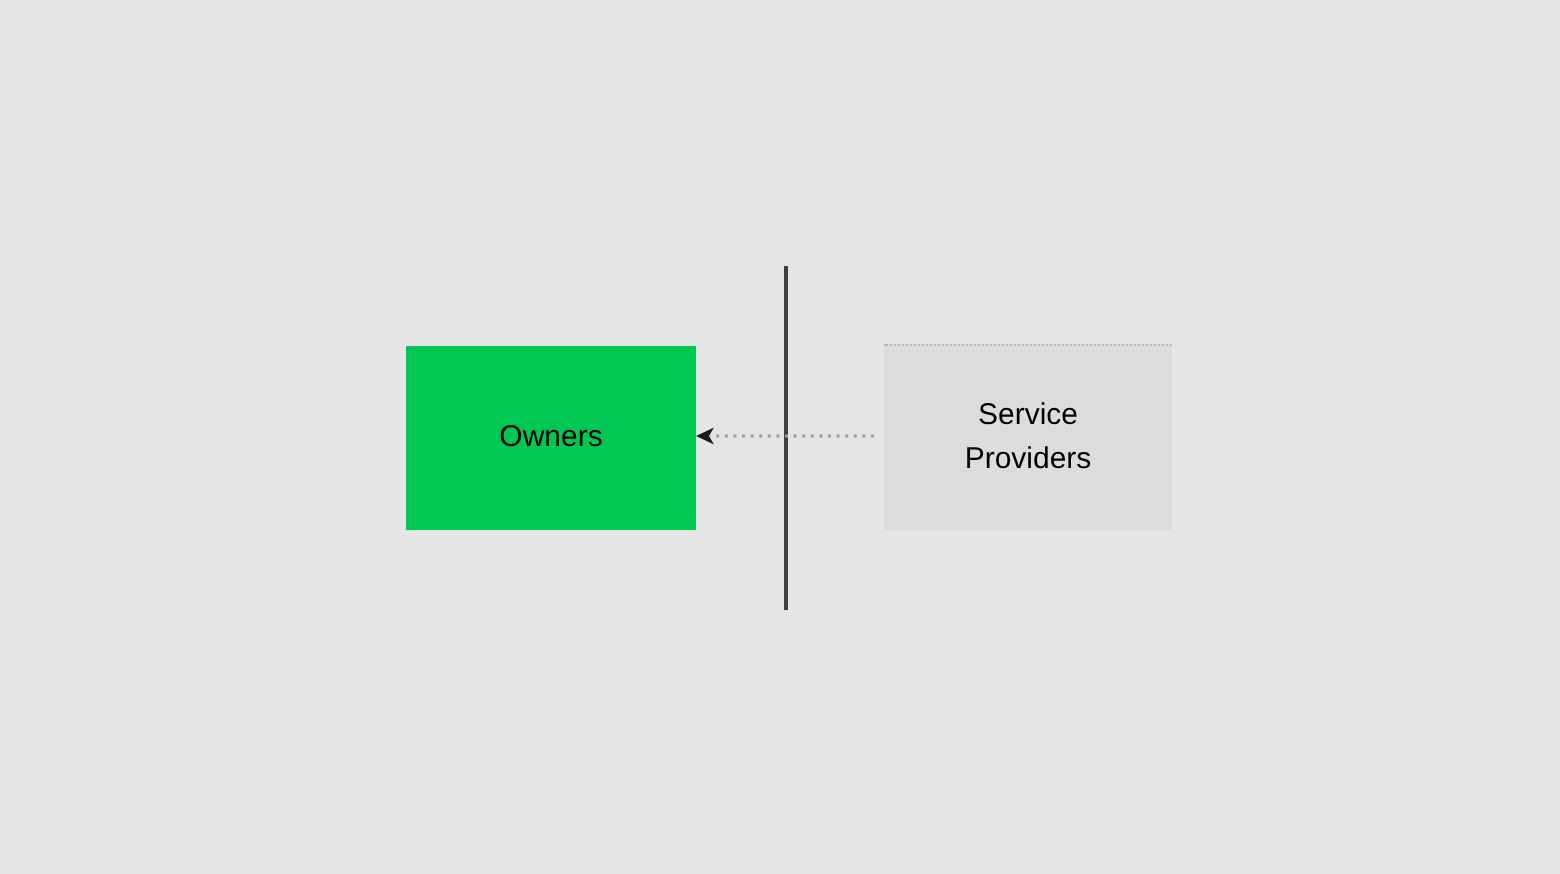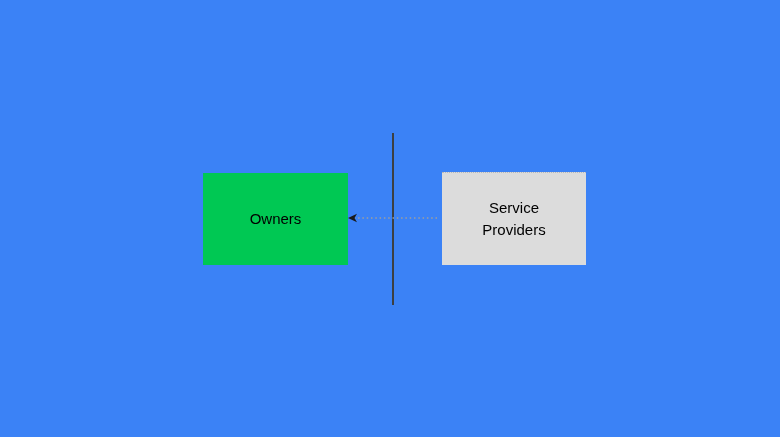--- a/index.html
+++ b/index.html
@@ -4,21 +4,21 @@
 <style>
   html, body {
     margin: 0;
     padding: 0;
     font-family: "Liberation Sans", sans-serif;
   }
   .canvas {
     position: relative;
     width: 780px;
     height: 437px;
-    background: #3b82f6;
+    background: #e5e5e5;
     overflow: hidden;
   }
   .node {
     position: absolute;
     display: flex;
     align-items: center;
     justify-content: center;
     box-sizing: border-box;
   }
   .node-owners {

